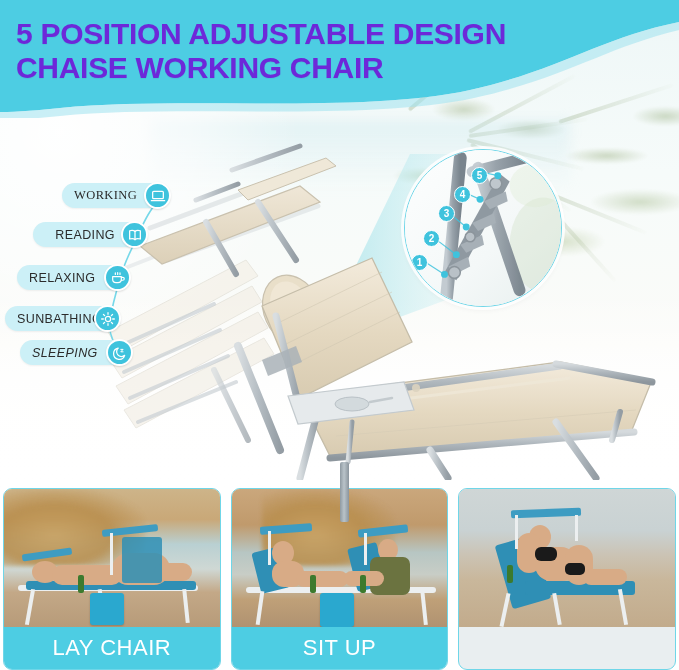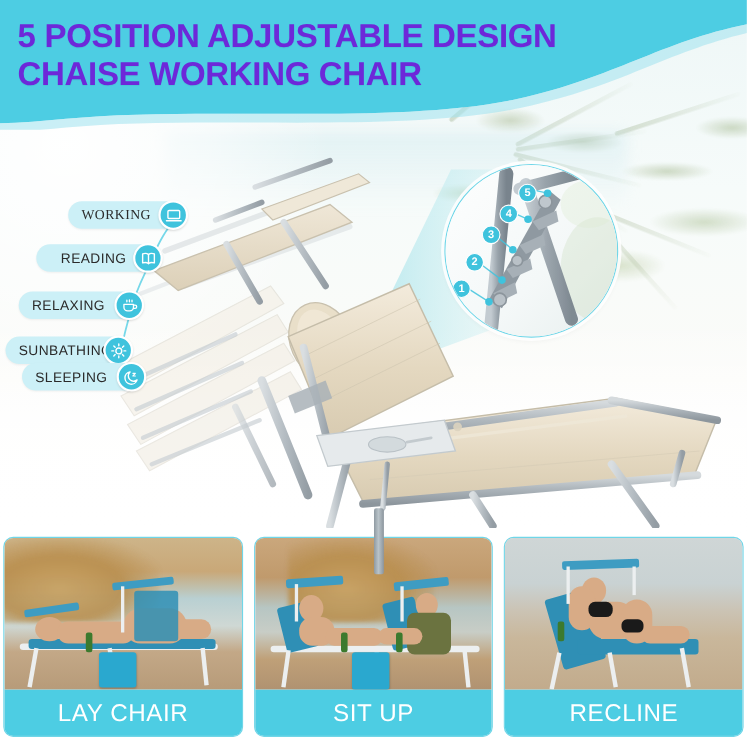--- a/index.html
+++ b/index.html
@@ -342,21 +342,21 @@
       <span class="pill-label">SUNBATHING</span>
       <span class="pill-icon">
         <svg width="16" height="16" viewBox="0 0 24 24" fill="none" stroke="#ffffff" stroke-width="1.9" stroke-linecap="round">
           <circle cx="12" cy="12" r="4"></circle>
           <path d="M12 2.5 V5 M12 19 V21.5 M2.5 12 H5 M19 12 H21.5
                    M5.2 5.2 L7 7 M17 17 L18.8 18.8 M18.8 5.2 L17 7 M7 17 L5.2 18.8"></path>
         </svg>
       </span>
     </div>
 
-    <div class="pill" style="left:20px; top:155px; width:110px;">
+    <div class="pill" style="left:20px; top:165px; width:110px;font-style:italic;">
       <span class="pill-label">SLEEPING</span>
       <span class="pill-icon">
         <svg width="16" height="16" viewBox="0 0 24 24" fill="none" stroke="#ffffff" stroke-width="1.9" stroke-linecap="round" stroke-linejoin="round">
           <path d="M19 15.5 A8.5 8.5 0 1 1 9.4 4.6 A6.8 6.8 0 0 0 19 15.5 Z"></path>
           <path d="M13.2 6.6 h3.4 l-3.4 3.6 h3.4" stroke-width="1.5"></path>
         </svg>
       </span>
     </div>
   </div>
 
@@ -499,18 +499,17 @@
 
         <div style="position:absolute; left:76px; top:58px; width:22px; height:14px; background:#1a1a1a; border-radius:6px;"></div>
         <div style="position:absolute; left:106px; top:74px; width:20px; height:12px; background:#1a1a1a; border-radius:5px;"></div>
 
         <div class="ph-canopy" style="left:52px; top:20px; width:70px; height:8px; transform:rotate(-2deg);"></div>
         <div class="ph-frame" style="left:56px; top:26px; width:3px; height:34px;"></div>
         <div class="ph-frame" style="left:116px; top:26px; width:3px; height:26px;"></div>
 
         <div style="position:absolute; left:48px; top:76px; width:6px; height:18px; background:#3c7a2e; border-radius:2px;"></div>
       </div>
-      <div class="panel-caption">RECLINE</div>
     </div>
 
   </div>
 
 </div>
 
 </body></html>

